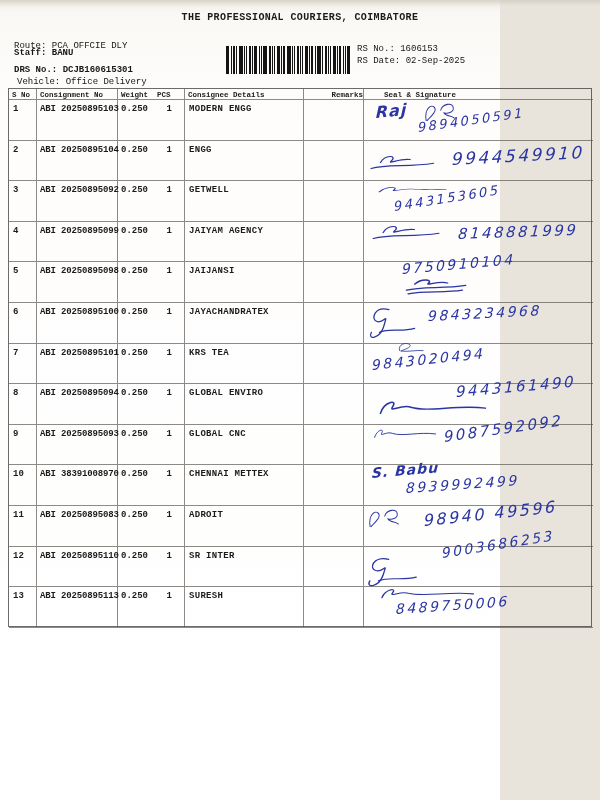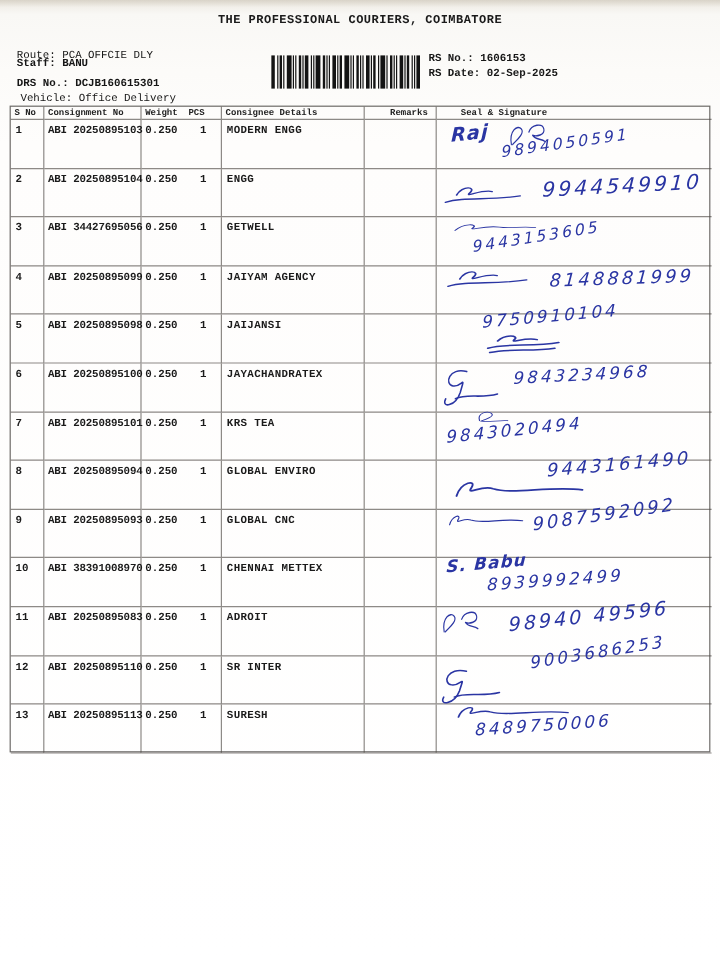--- a/index.html
+++ b/index.html
@@ -2,39 +2,39 @@
 <html style="--ink: #2a35a3;"><head>
 <meta charset="utf-8">
 <style>
   html,body{margin:0;padding:0;}
   body{
     width:600px;height:800px;overflow:hidden;
     background:#e8e4dc;
     font-family:"Liberation Mono","DejaVu Sans Mono",monospace;
   }
   .page{
-    position:relative;width:600px;height:800px;
+    position:relative;width:500px;height:800px;
     background:linear-gradient(180deg,#ece8e0 0,#f9f8f5 12px,#fcfbf9 60px,#fefdfc 120px,#ffffff 100%);
     color:#1b1b1b;
   }
   .page::before{ 
     content:"";position:absolute;left:0;top:0;width:600px;height:6px;
     background:linear-gradient(180deg,rgba(160,150,130,.25),rgba(160,150,130,0));
   }
   .title{
     position:absolute;left:0;top:12px;width:600px;text-align:center;
     font-size:10px;font-weight:bold;letter-spacing:.4px;white-space:pre;
   }
   .subtitle{
     position:absolute;left:0;top:26px;width:600px;text-align:center;
     font-size:10.5px;font-weight:bold;letter-spacing:.2px;white-space:pre;
   }
   .info-line{position:absolute;font-size:9px;white-space:pre;color:#161616;}
   .barcode{position:absolute;left:226px;top:46px;width:124px;height:28px;}
-  .rs-line{position:absolute;font-size:9px;font-weight:bold;white-space:pre;color:#181818;text-align:center;}
+  .rs-line{position:absolute;font-size:9px;font-weight:normal;white-space:pre;color:#181818;text-align:center;}
 
   
   .rtable{
     position:absolute;left:8px;top:88px;width:584px;height:539px;
     display:grid;
     grid-template-columns:28px 81px 67px 119px 60px 229px;
     grid-template-rows:11px repeat(13,40.6px);
     border:1px solid rgba(60,58,55,.75);
     box-sizing:border-box;
     background:transparent;
@@ -42,21 +42,21 @@
   .cell{
     border-right:1px solid rgba(80,76,70,.65);
     border-bottom:1px solid rgba(80,76,70,.65);
     box-sizing:border-box;position:relative;overflow:visible;
   }
   .cell:nth-child(6n){border-right:none;}
   .hcell{
     font-size:7.5px;font-weight:bold;padding:2px 0 0 3px;white-space:pre;
     color:#222;letter-spacing:0;
   }
-  .hcell.h-remarks{padding-left:21px;}
+  .hcell.h-remarks{padding-left:21px;text-align:right;}
   .hcell.h-seal{padding-left:20px;}
   .c-sno{font-size:9px;font-weight:bold;padding:4px 0 0 4px;}
   .c-con{font-size:9px;font-weight:bold;padding:4px 0 0 3px;white-space:nowrap;letter-spacing:-.15px;}
   .c-wp{font-size:9px;font-weight:bold;padding:4px 12px 0 3px;display:flex;justify-content:space-between;}
   .c-consignee{font-size:9px;font-weight:bold;padding:4px 0 0 4px;white-space:nowrap;letter-spacing:.3px;}
   .c-remarks{font-size:9px;}
   .c-sig{overflow:visible;}
 
   
   .ink{color:var(--ink,#2a35a3);}
@@ -167,21 +167,21 @@
     <div class="cell c-remarks"></div>
     <div class="cell c-sig">
         <svg class="scribble" viewBox="0 0 100 40" preserveAspectRatio="none" style="left: 4px; top: 12px; width: 78px; height: 24px;">
           <path d="M16,16 C22,2 38,4 30,13 C24,20 42,8 54,11" stroke-width="1.8"></path>
           <path d="M4,26 C24,18 52,24 84,17" stroke-width="1.8"></path>
         </svg>
         <span class="phone ink" style="left: 88px; top: 8px; font-size: 17px; transform: rotate(-3deg) skewX(-6deg);">9944549910</span>
       </div>
 
     <div class="cell c-sno">3</div>
-    <div class="cell c-con">ABI 34427695056</div>
+    <div class="cell c-con">ABI 20250895092</div>
     <div class="cell c-wp">
       <span>0.250</span>
       <span>1</span>
     </div>
     <div class="cell c-consignee">GETWELL</div>
     <div class="cell c-remarks"></div>
     <div class="cell c-sig">
         <svg class="scribble" viewBox="0 0 100 40" preserveAspectRatio="none" style="left: 10px; top: 2px; width: 88px; height: 18px;">
           <path d="M6,20 C14,6 28,8 23,15 C18,22 34,10 48,14 C58,17 70,12 82,15" stroke-width="1.5"></path>
         </svg>

